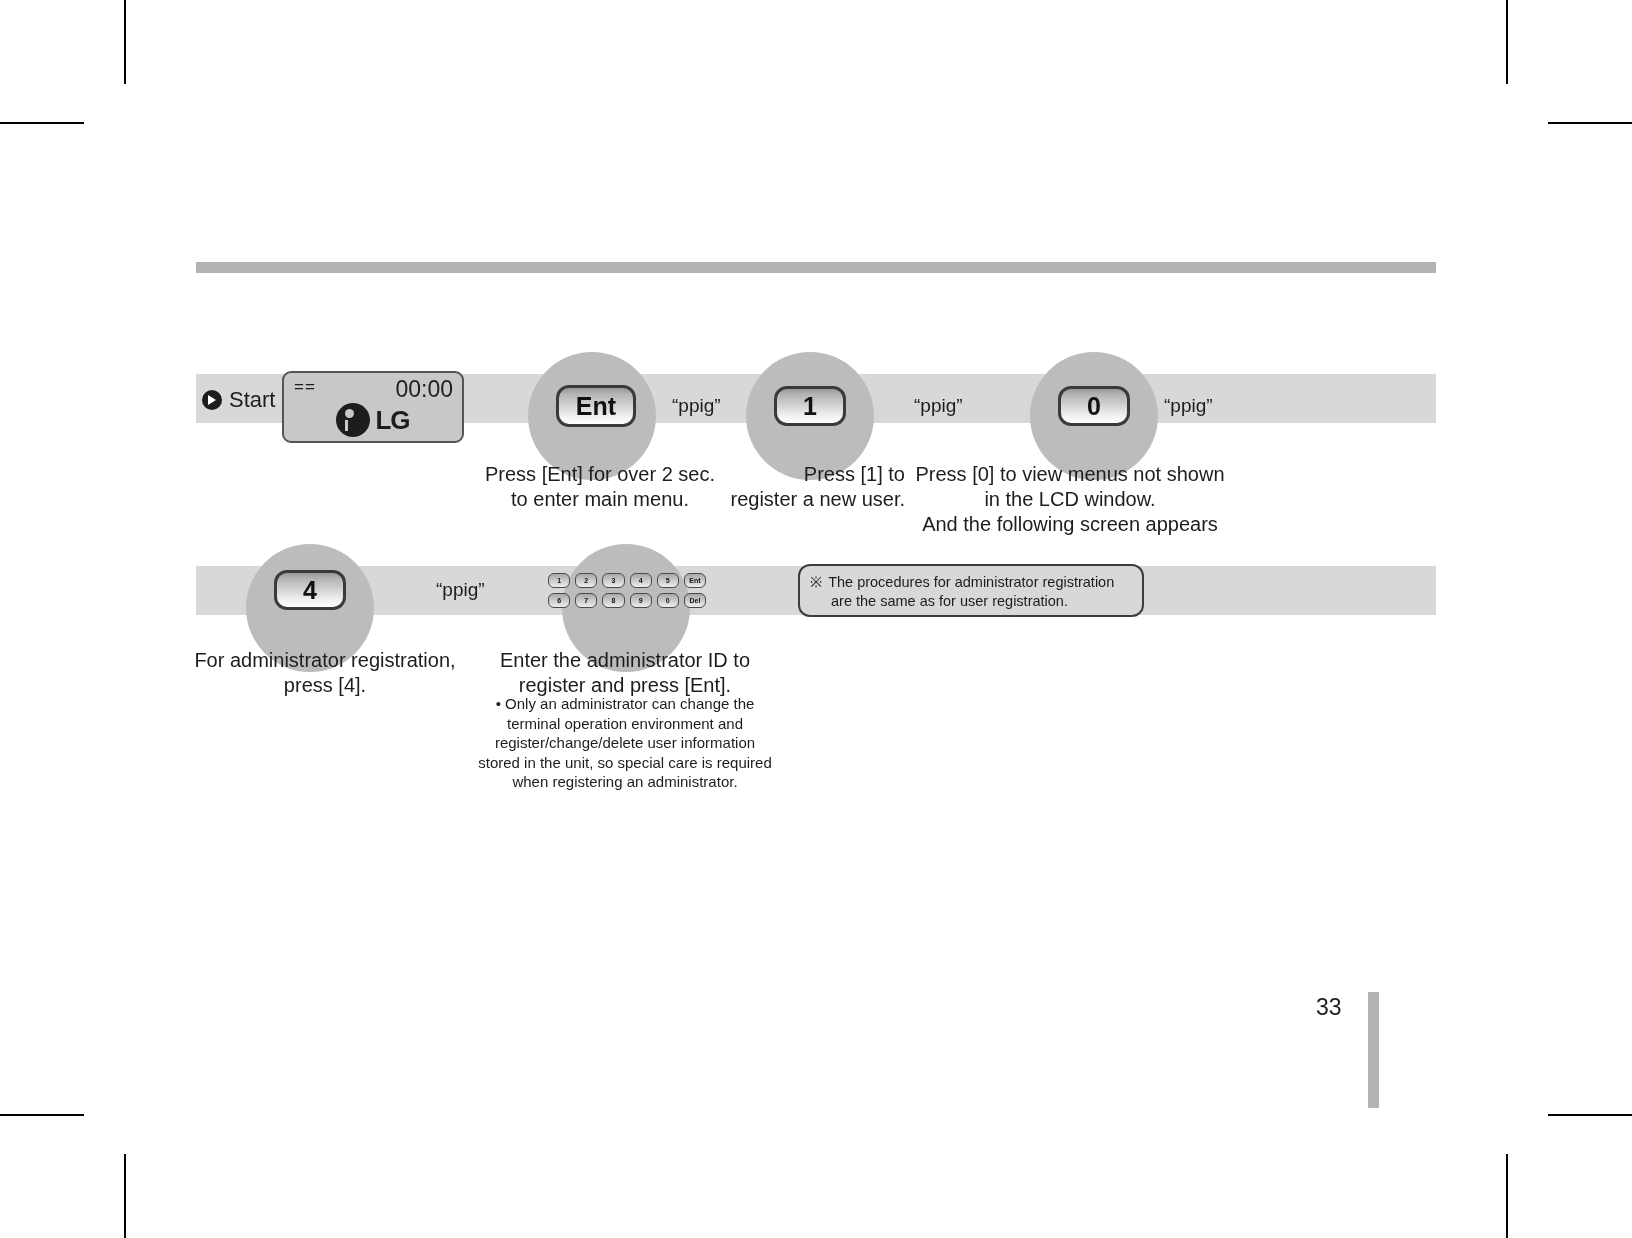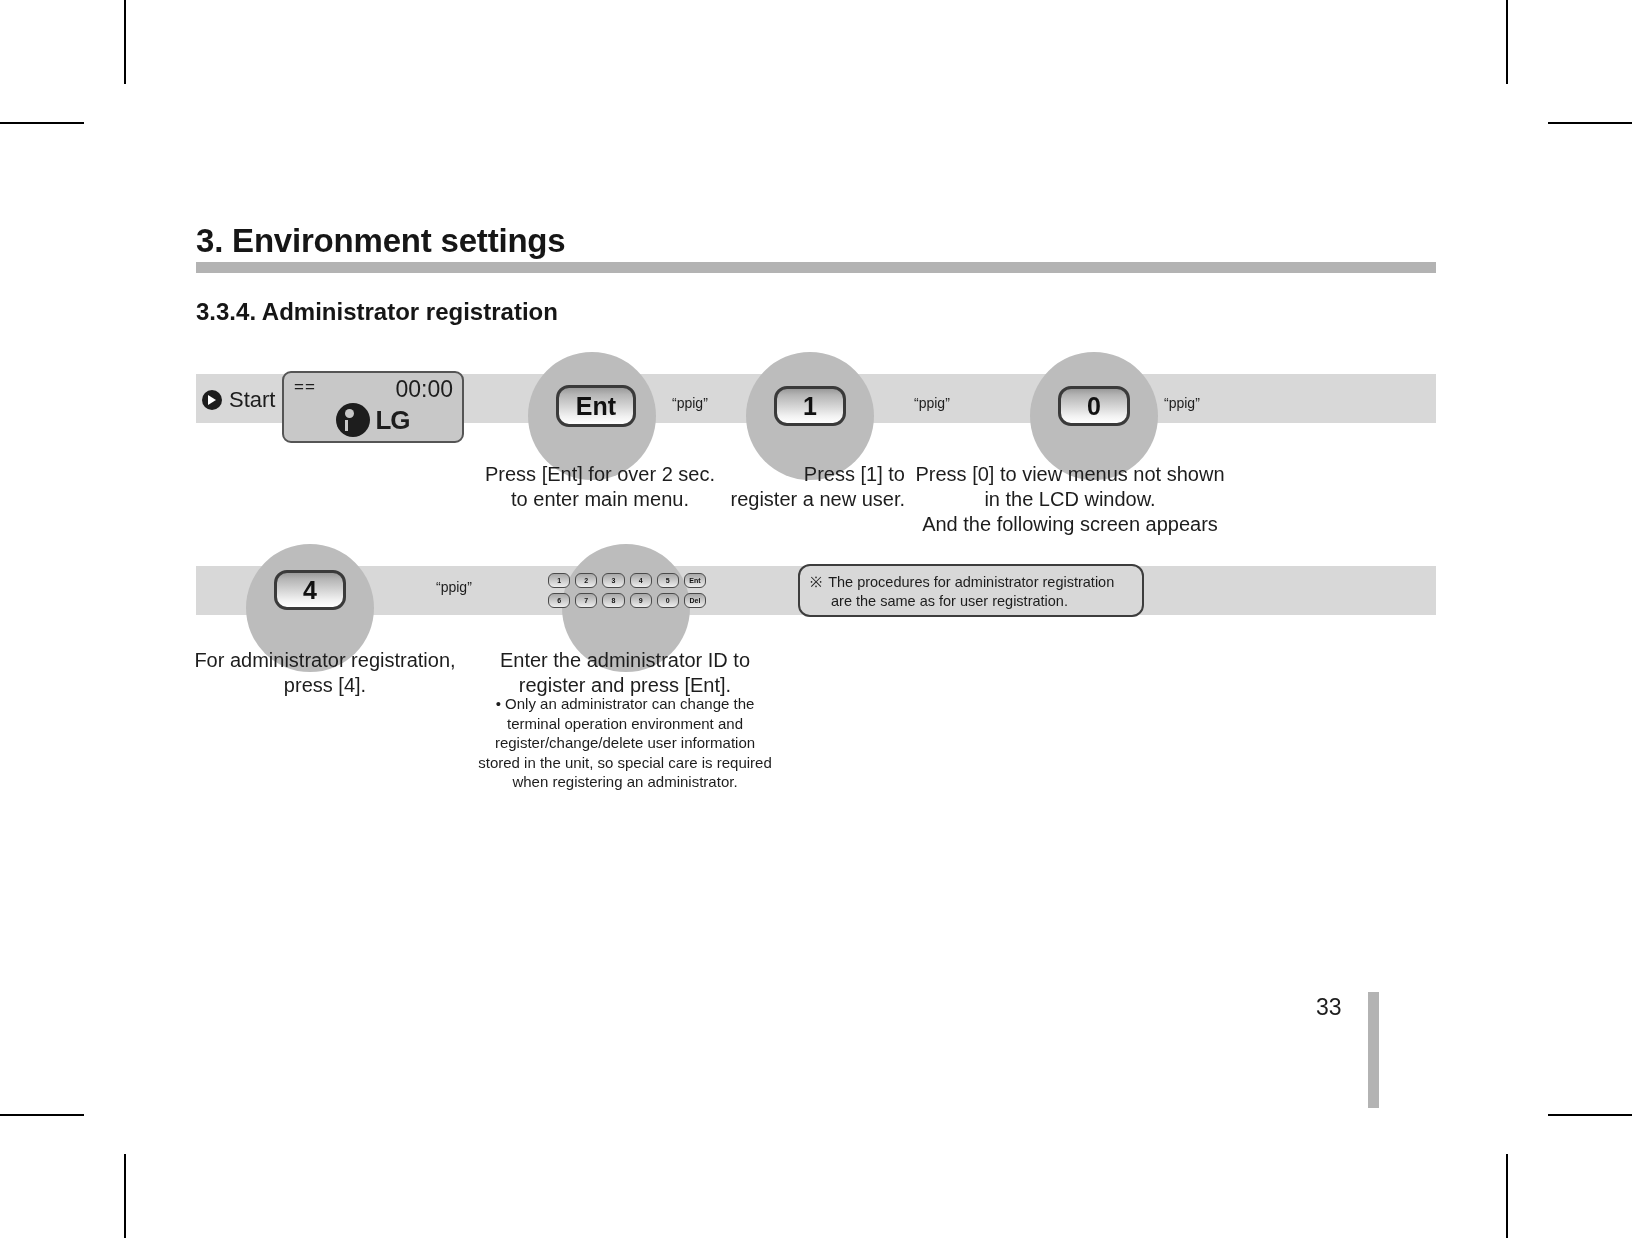--- a/index.html
+++ b/index.html
@@ -99,21 +99,21 @@
   }
   .start-bullet:after{
     content:"";position:absolute;left:6px;top:5px;
     border-left:8px solid #ffffff;
     border-top:5px solid transparent;
     border-bottom:5px solid transparent;
   }
   .start-label{font-size:22px;color:#1d1d1d;}
 
   
-  .ppig{position:absolute;font-size:14px;color:#1d1d1d;white-space:nowrap;}
+  .ppig{position:absolute;font-size:19px;color:#1d1d1d;white-space:nowrap;}
   .ppig-1{left:672px;top:395px;}
   .ppig-2{left:914px;top:395px;}
   .ppig-3{left:1164px;top:395px;}
   .ppig-4{left:436px;top:579px;}
 
   
   .mini-pad{position:absolute;left:548px;top:573px;width:158px;height:36px;}
   .mini-row{display:flex;gap:5px;height:15px;}
   .mini-row.second{margin-top:5px;}
   .mini-key{
@@ -162,23 +162,21 @@
 <div class="cropline v-left2"></div>
 <div class="cropline v-right"></div>
 <div class="cropline v-right2"></div>
 <div class="cropline h-topleft"></div>
 <div class="cropline h-topright"></div>
 <div class="cropline h-botleft"></div>
 <div class="cropline h-botright"></div>
 
 <div class="page">
 
-  <div class="chapter-title">3. Environment settings</div>
   <div class="chapter-rule"></div>
-  <div class="section-title">3.3.4. Administrator registration</div>
 
   <div class="band band-1"></div>
 
   <div class="circle" style="left:528px;top:352px;width:128px;height:128px;"></div>
   <div class="circle" style="left:746px;top:352px;width:128px;height:128px;"></div>
   <div class="circle" style="left:1030px;top:352px;width:128px;height:128px;"></div>
 
   <div class="start-wrap">
     <span class="start-bullet"></span>
     <span class="start-label">Start</span>

